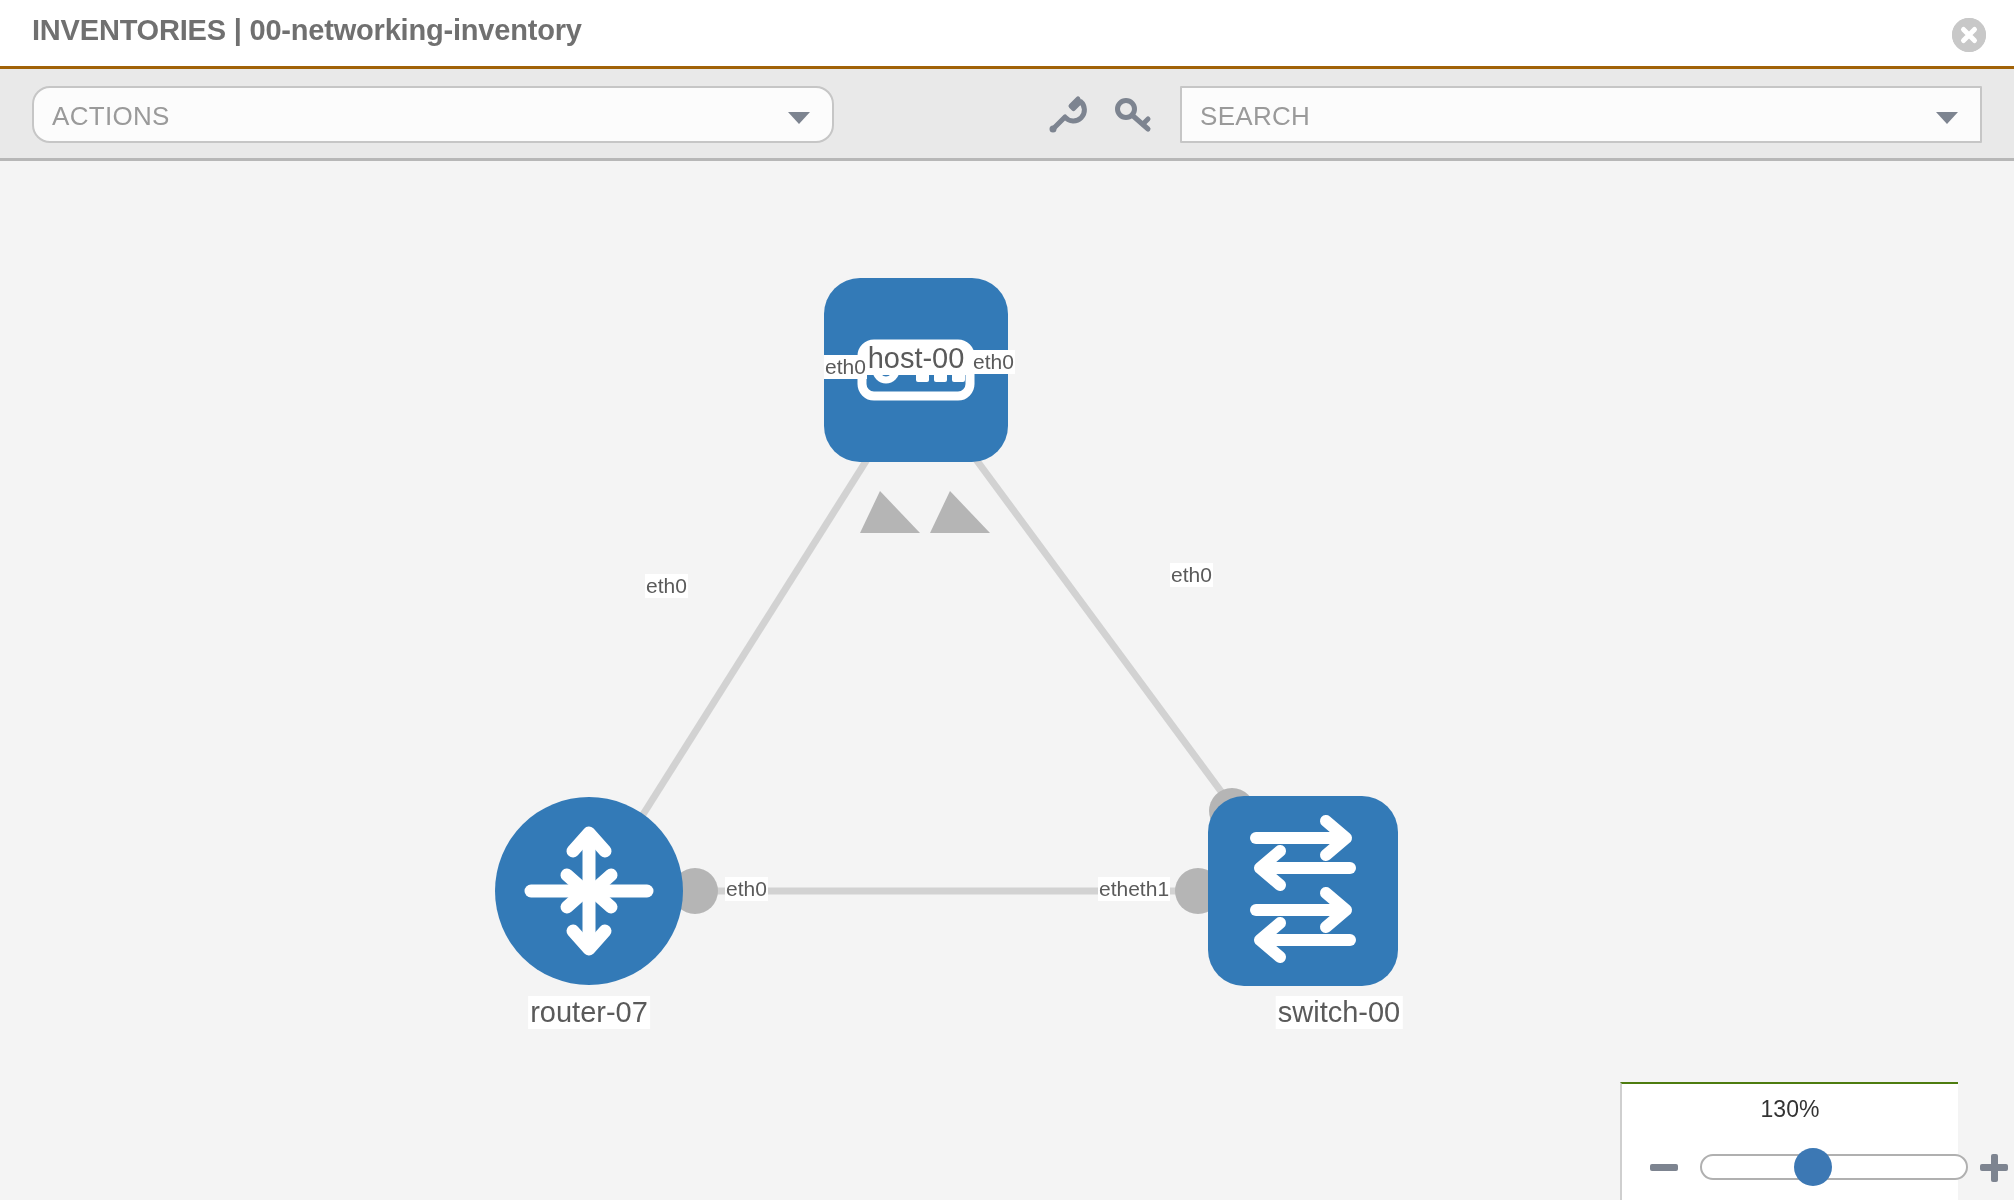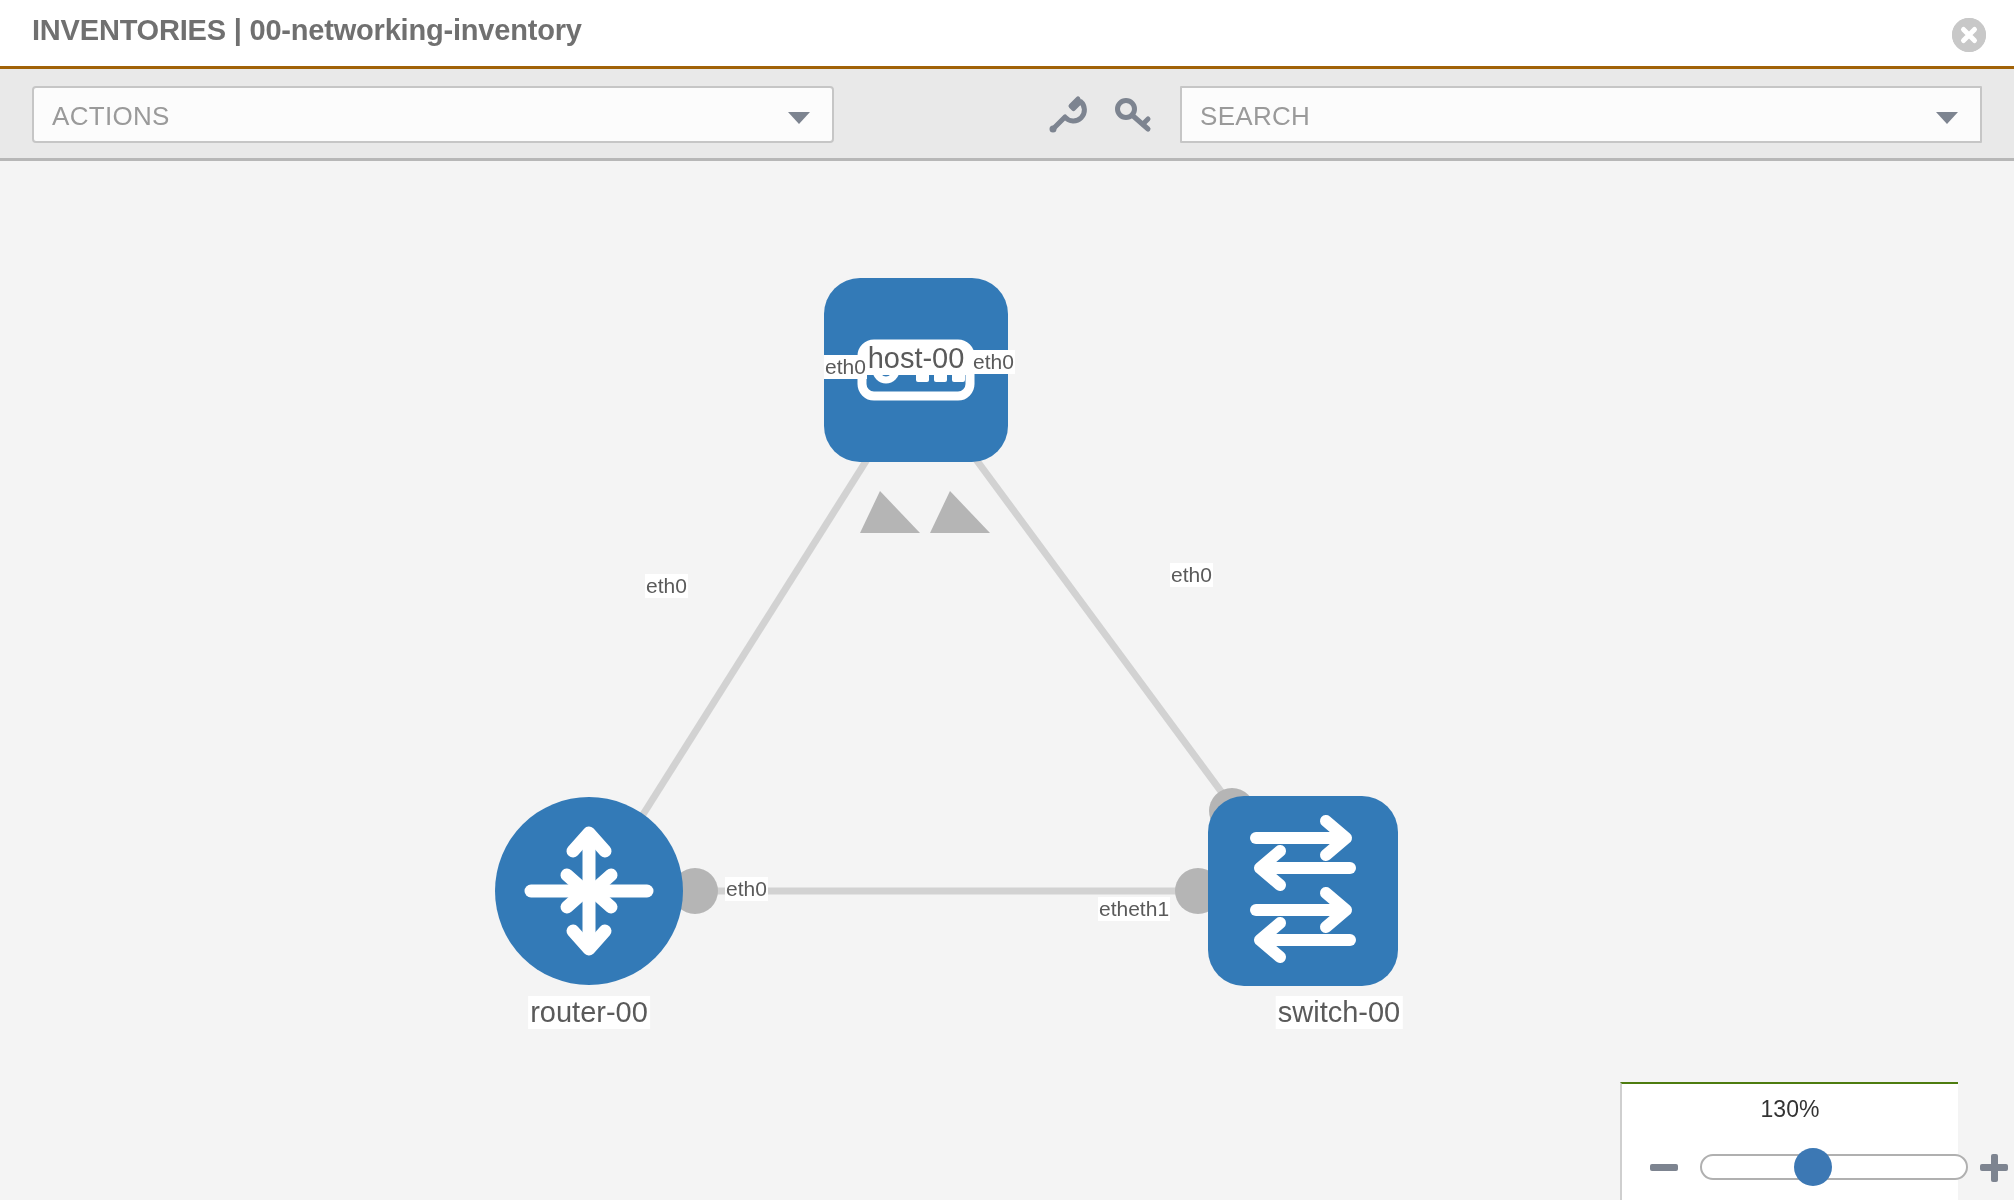--- a/index.html
+++ b/index.html
@@ -55,21 +55,21 @@
     background: #e9e9e9;
     border-bottom: 3px solid #b7b7b7;
     box-sizing: border-box;
   }
   .actions-select {
     position: absolute;
     left: 32px; top: 17px;
     width: 802px; height: 57px;
     background: #fcfcfc;
     border: 2px solid #c6c6c6;
-    border-radius: 4px;
+    border-radius: 18px;
     box-sizing: border-box;
     cursor: pointer;
   }
   .actions-label {
     position: absolute;
     left: 18px; top: 13px;
     font-size: 26px;
     color: #9a9a9a;
     font-stretch: condensed;
     letter-spacing: 0.3px;
@@ -310,29 +310,29 @@
           <path d="M48 114 L136 114"></path>
           <path d="M118 97 L138 114 L118 131"></path>
 
           <path d="M142 144 L54 144"></path>
           <path d="M72 127 L52 144 L72 161"></path>
         </g>
       </g>
     </svg>
 
     <div class="node-label" style="left:916px; top:181px;">host-00</div>
-    <div class="node-label" style="left:589px; top:835px;">router-00</div>
+    <div class="node-label" style="left:589px; top:835px;">router-07</div>
     <div class="node-label" style="left:1339px; top:835px;text-align:center;">switch-00</div>
 
     <div class="edge-label" style="left:824px; top:194px;">eth0</div>
     <div class="edge-label" style="left:972px; top:189px;">eth0</div>
     <div class="edge-label" style="left:645px; top:413px;">eth0</div>
     <div class="edge-label" style="left:1170px; top:402px;">eth0</div>
     <div class="edge-label" style="left:725px; top:716px;">eth0</div>
-    <div class="edge-label" style="left:1098px; top:716px;margin-top:20px;">etheth1</div>
+    <div class="edge-label" style="left:1098px; top:716px;">etheth1</div>
   </div>
 
   <div class="zoom-panel">
     <div class="zoom-value">130%</div>
     <div class="zoom-minus"></div>
     <div class="zoom-track"></div>
     <div class="zoom-handle"></div>
     <div class="zoom-plus"></div>
   </div>
 

